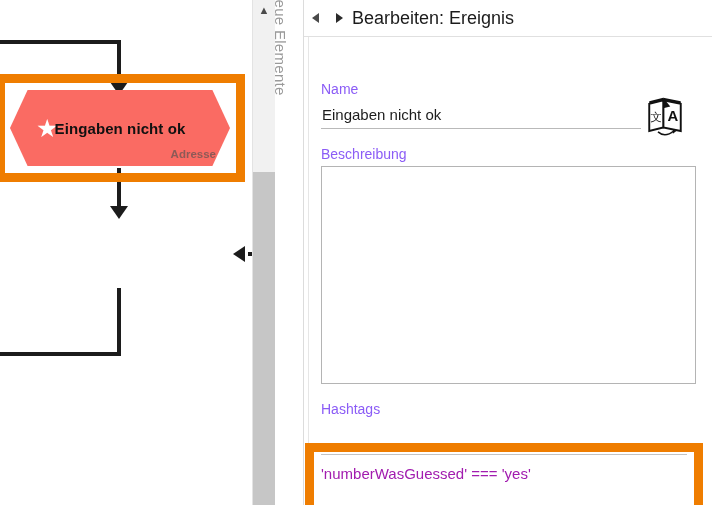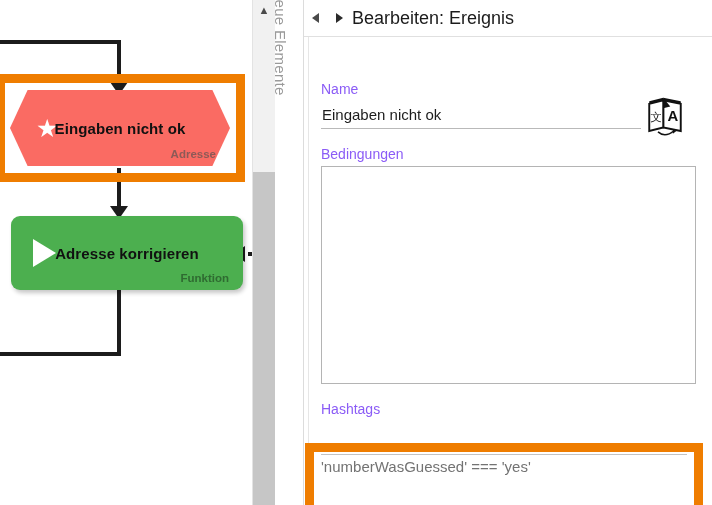--- a/index.html
+++ b/index.html
@@ -254,23 +254,23 @@
     padding: 2px 7px 0 7px;
     box-sizing: border-box;
   }
   .cond-label {
     font-size: 15px;
     color: #2f3a45;
     line-height: 1.25;
   }
   .cond-value {
     font-size: 15px;
-    color: #737373;
+    color: #a21caf;
     border-top: 1px solid #c3c3c3;
-    padding-top: 3px;
+    padding-top: 10px;
     line-height: 1.25;
   }
   .panel-left-rule {
     position: absolute;
     left: 4px;
     top: 0;
     bottom: 0;
     width: 1px;
     background: #e6e6e6;
   }
@@ -296,25 +296,20 @@
     <div class="arrowhead-left" style="left:233px; top:246px;"></div>
 
     <div class="selection-box" style="left:-4px; top:74px; width:249px; height:108px;"></div>
 
     <div class="node-event" style="left:10px; top:90px; width:220px; height:76px;">
       <span class="star-icon">★</span>
       <div class="node-title">Eingaben nicht ok</div>
       <div class="node-type on-red">Adresse</div>
     </div>
 
-    <div class="node-func" style="left:11px; top:216px; width:232px; height:74px;">
-      <span class="play-icon"></span>
-      <div class="node-title">Adresse korrigieren</div>
-      <div class="node-type on-green">Funktion</div>
-    </div>
   </div>
 
   <div class="scroll-col">
     <div class="scroll-up">▲</div>
     <div class="scroll-thumb"></div>
   </div>
 
   <div class="vtab">
     <div class="vtab-label">Neue Elemente</div>
   </div>
@@ -340,21 +335,21 @@
         <path d="M6 9 L22 5 L22 36 L6 40 Z" fill="#ffffff" stroke="#111111" stroke-width="2.2"></path>
         <path d="M22 2 L42 6 L42 9 L22 5 Z" fill="#111111"></path>
         <path d="M6 6 L22 2 L22 5 L6 9 Z" fill="#111111"></path>
         <path d="M22 2 L30 12 L22 14 Z" fill="#111111"></path>
         <text x="14" y="28" font-family="'Liberation Sans', sans-serif" font-size="13" fill="#111111" text-anchor="middle">文</text>
         <text x="33" y="29" font-family="'Liberation Sans', sans-serif" font-size="17" font-weight="bold" fill="#111111" text-anchor="middle">A</text>
         <path d="M16 41 Q24 48 34 40" fill="none" stroke="#111111" stroke-width="1.8"></path>
         <path d="M33 38 L37 40 L33 43 Z" fill="#111111"></path>
       </svg>
 
-      <div class="field-label" style="position:absolute; left:17px; top:110px;">Bedingungen</div>
+      <div class="field-label" style="position:absolute; left:17px; top:110px;">Beschreibung</div>
       <div class="box-input" style="position:absolute; left:17px; top:129px; right:16px; height:218px;"></div>
 
       <div class="field-label" style="position:absolute; left:17px; top:365px;text-align:center;">Hashtags</div>
 
       <div class="cond-wrap">
         <div class="cond-inner">
           <div class="cond-value">'numberWasGuessed' === 'yes'</div>
         </div>
       </div>
 

